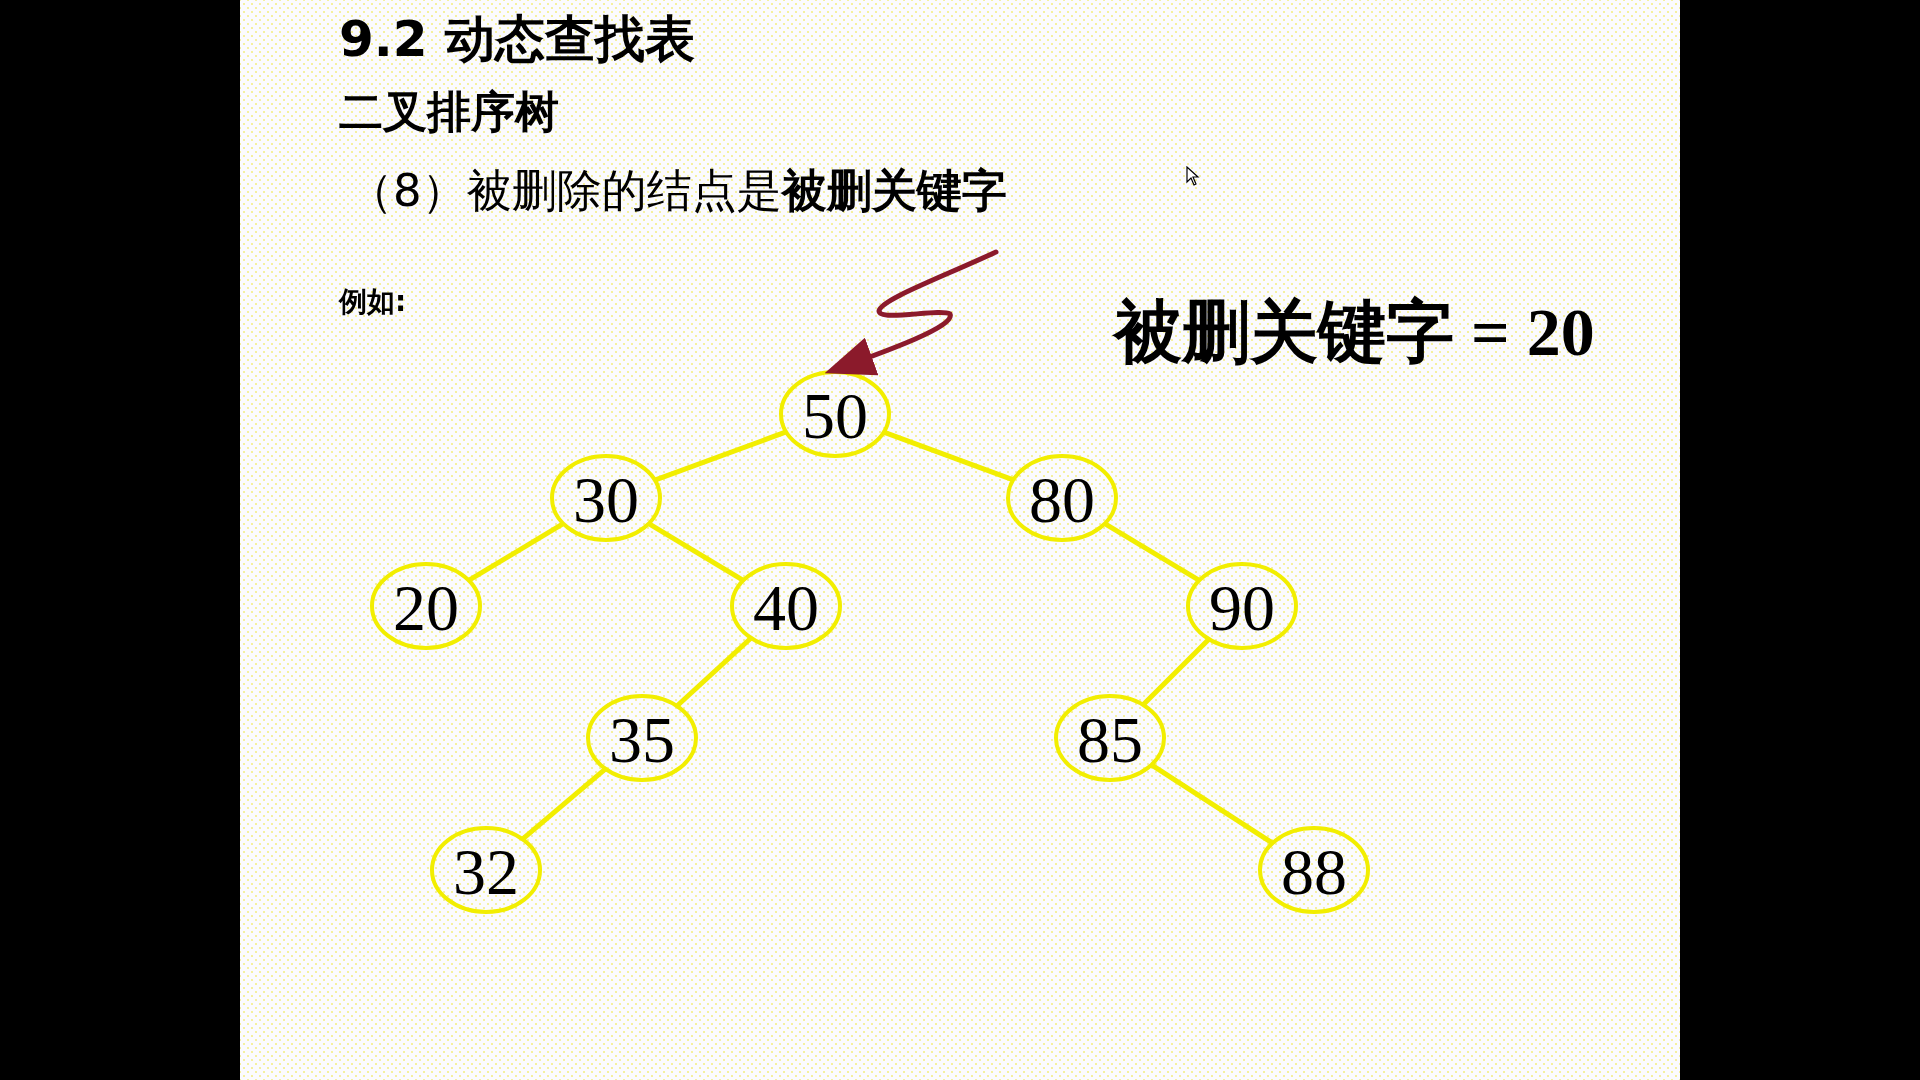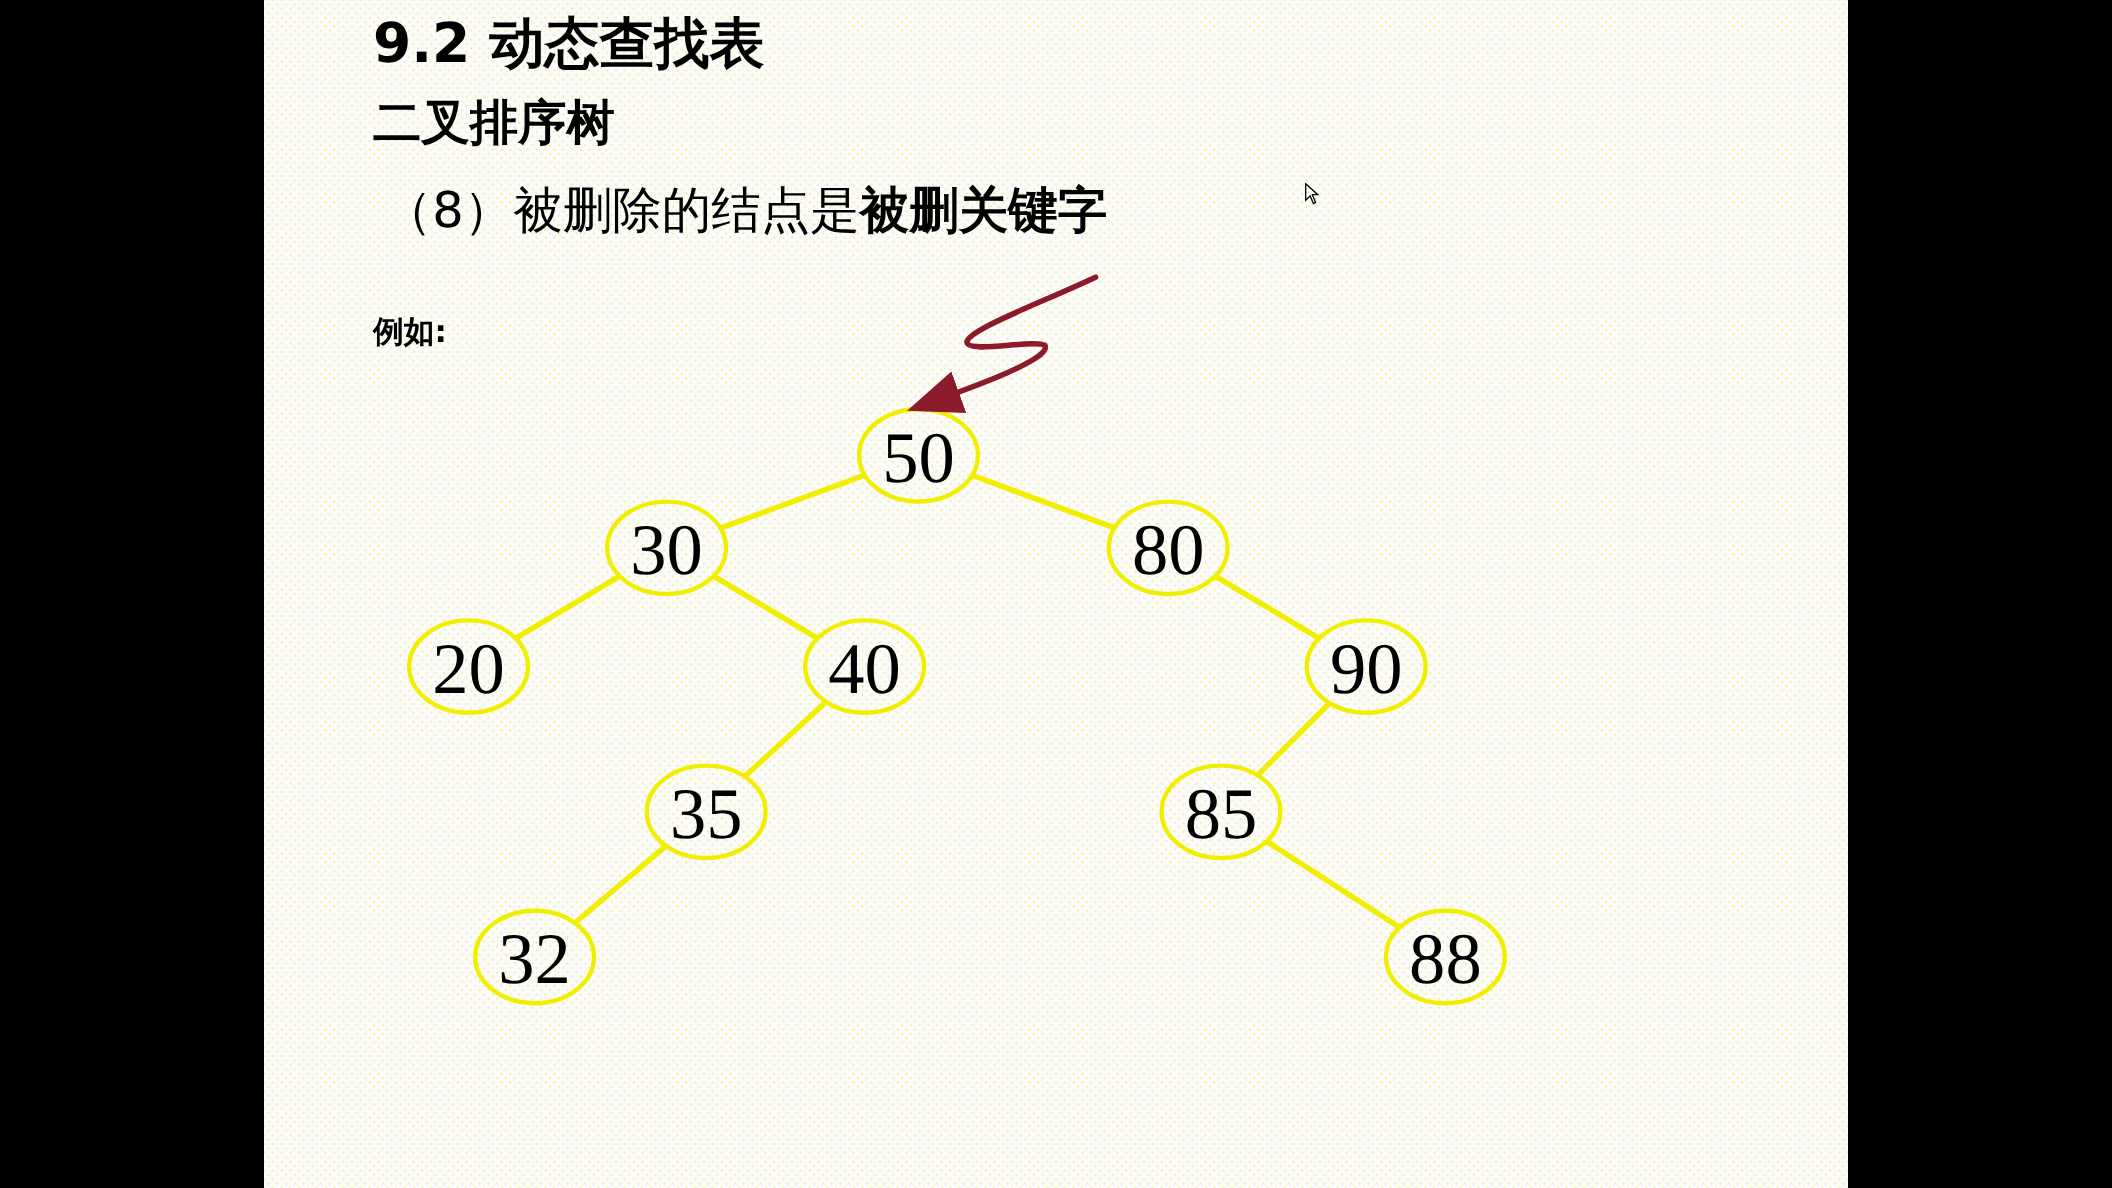--- a/index.html
+++ b/index.html
@@ -96,20 +96,21 @@
 </head>
 <body>
 
 <div class="viewer">
   <div class="slide">
 
     <div class="txt title">9.2 动态查找表</div>
     <div class="txt subtitle">二叉排序树</div>
     <div class="txt case-line"><span>（8）被删除的结点是</span><span class="bold">被删关键字</span></div>
     <div class="txt example">例如:</div>
+    <div class="txt deleted-key"><span>被删关键字</span><span class="num"> = </span><span class="num">20</span></div>
 
     <svg class="tree" viewBox="0 0 1440 1080" xmlns="http://www.w3.org/2000/svg">
       <defs>
         <marker id="arrowhead" markerWidth="10" markerHeight="8" refX="8" refY="4" orient="auto" markerUnits="strokeWidth">
           <path d="M0,0 L10,4 L0,8 z" fill="#8b1a2b"></path>
         </marker>
       </defs>
       <g id="edges">
           <line x1="546.1591414154067" y1="431.9154241096325" x2="414.8408585845933" y2="480.0845758903675" stroke="#f2ee00" stroke-width="5"></line>
           <line x1="643.7624064716352" y1="432.0442385181382" x2="773.2375935283648" y2="479.9557614818618" stroke="#f2ee00" stroke-width="5"></line>

